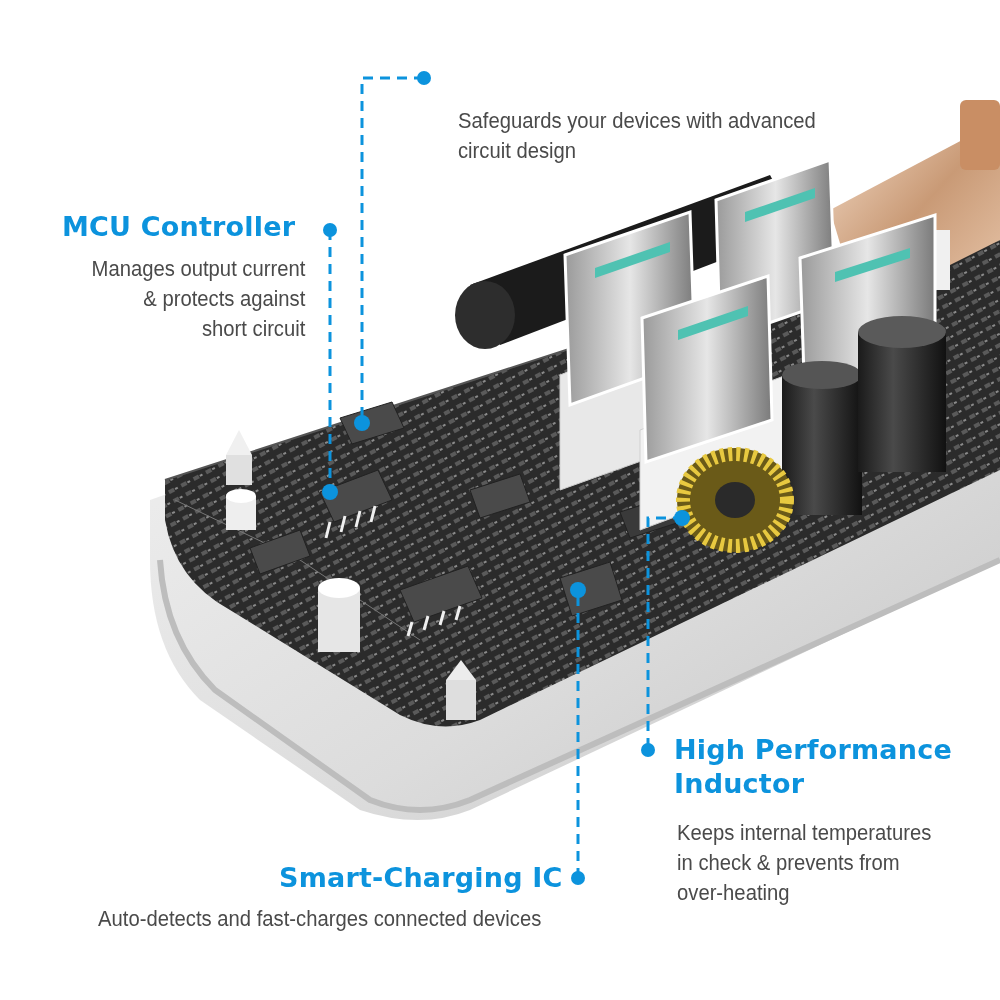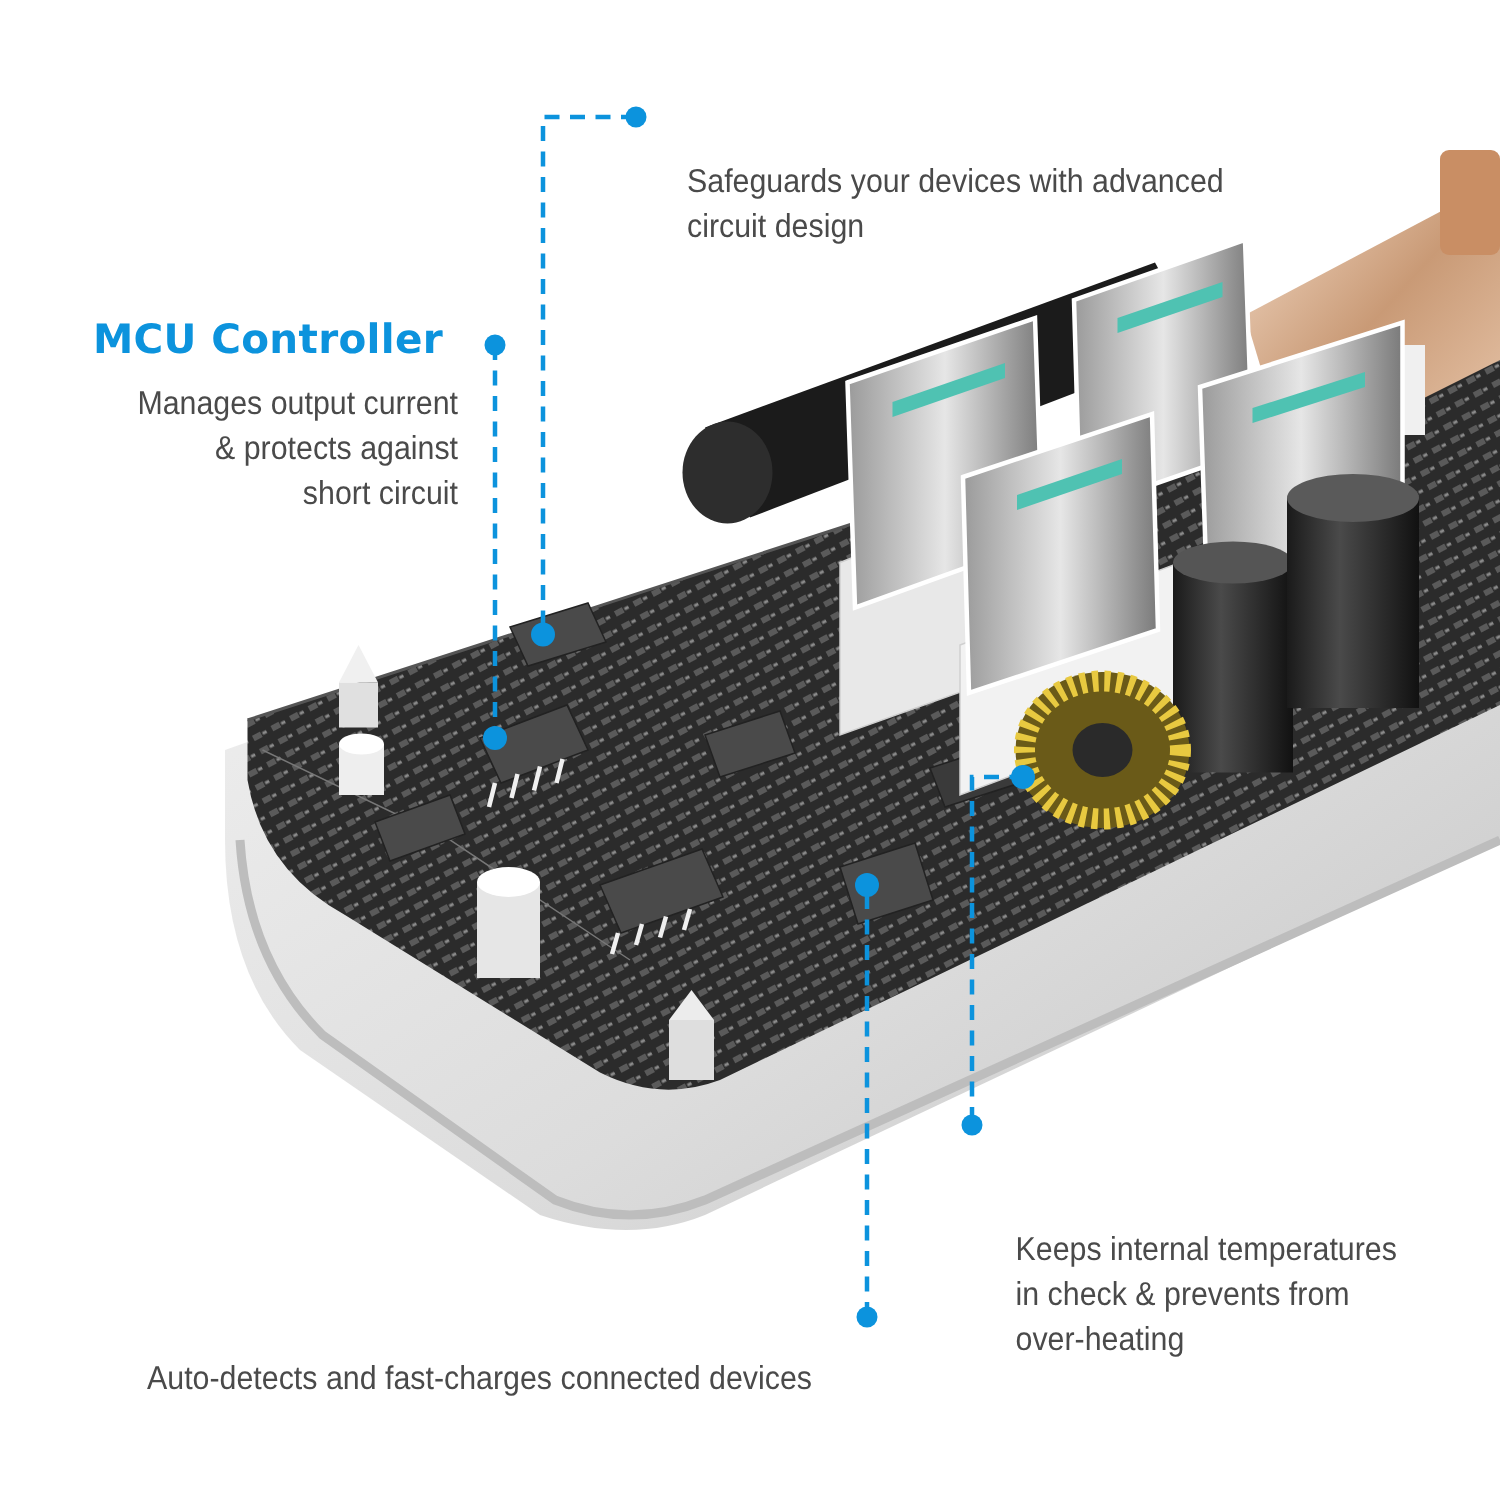--- a/index.html
+++ b/index.html
@@ -158,23 +158,28 @@
     <span class="line">circuit design</span>
   </div>
 
   <div class="title" style="left:62px; top:210px;">MCU Controller</div>
   <div class="desc desc-r" style="right:695px; top:254px;">
     <span class="line">Manages output current</span>
     <span class="line">&amp; protects against</span>
     <span class="line">short circuit</span>
   </div>
 
+  <div class="title" style="left:674px; top:733px;">
+    <span class="line">High Performance</span>
+    <span class="line">Inductor</span>
+  </div>
   <div class="desc desc-l" style="left:677px; top:818px;">
     <span class="line">Keeps internal temperatures</span>
     <span class="line">in check &amp; prevents from</span>
     <span class="line">over-heating</span>
   </div>
 
+  <div class="title" style="left:279px; top:861px;">Smart-Charging IC</div>
   <div class="desc desc-l" style="left:98px; top:904px;">
     <span class="line">Auto-detects and fast-charges connected devices</span>
   </div>
 
 </div>
 
 </body></html>

